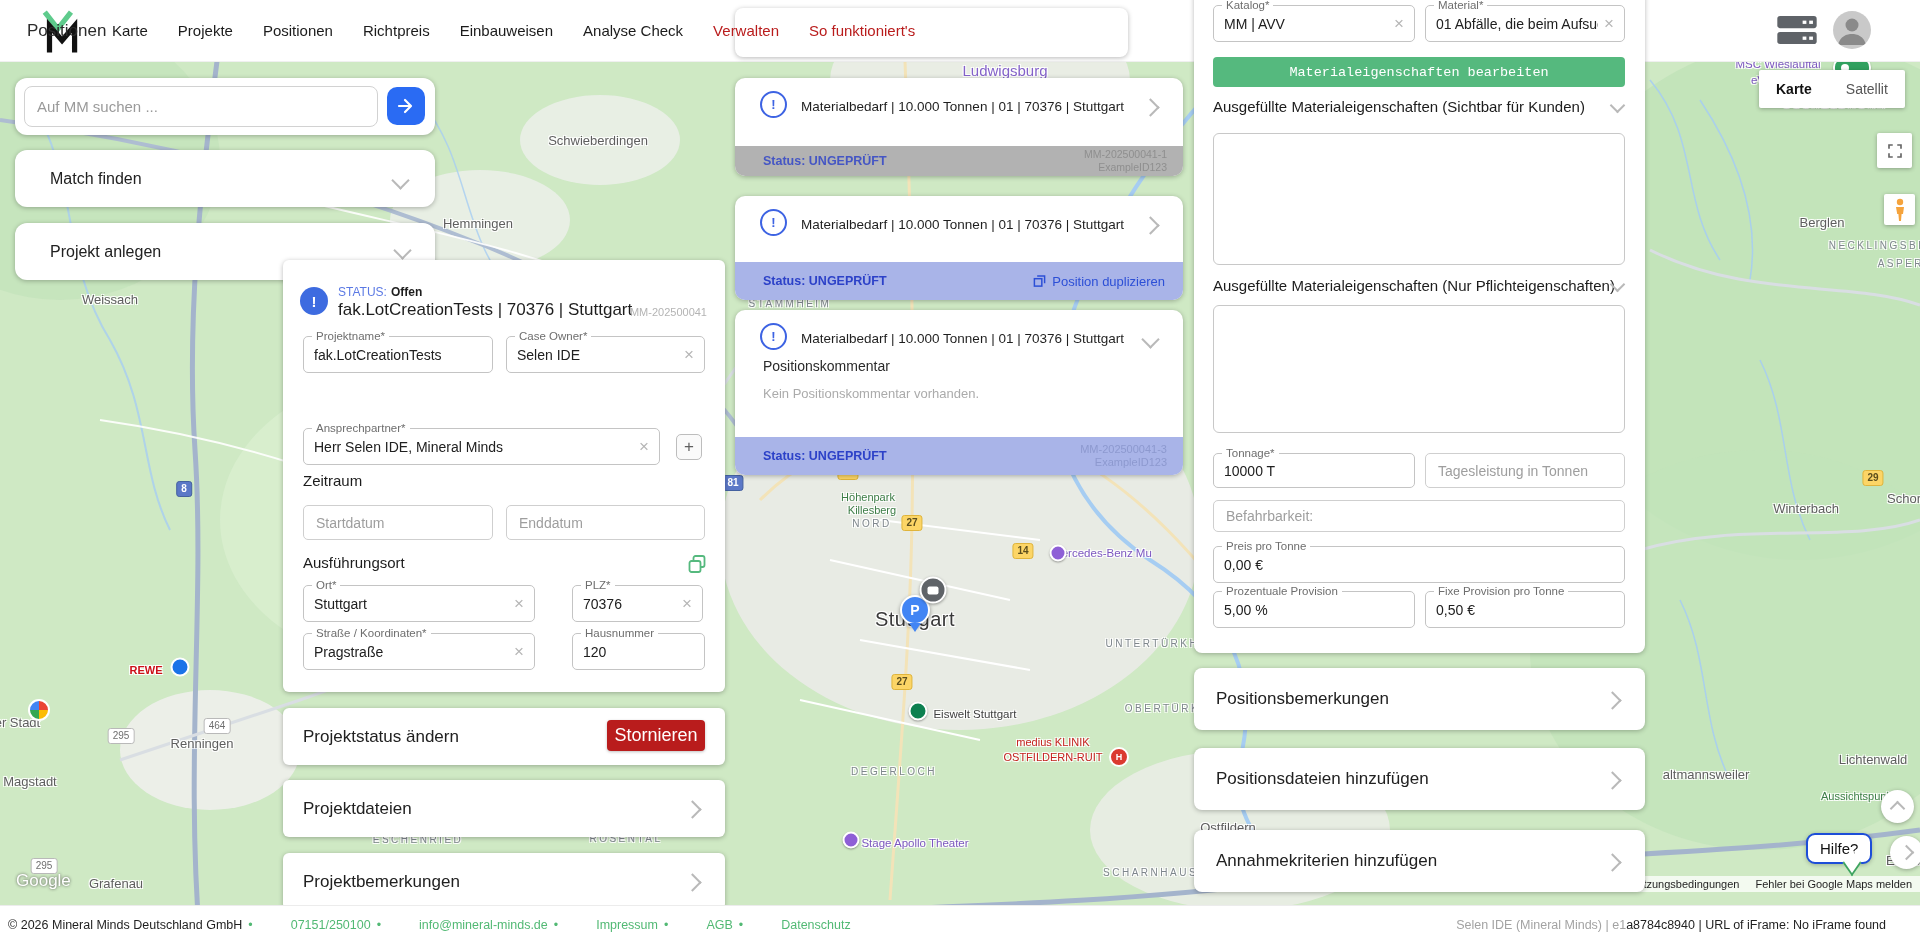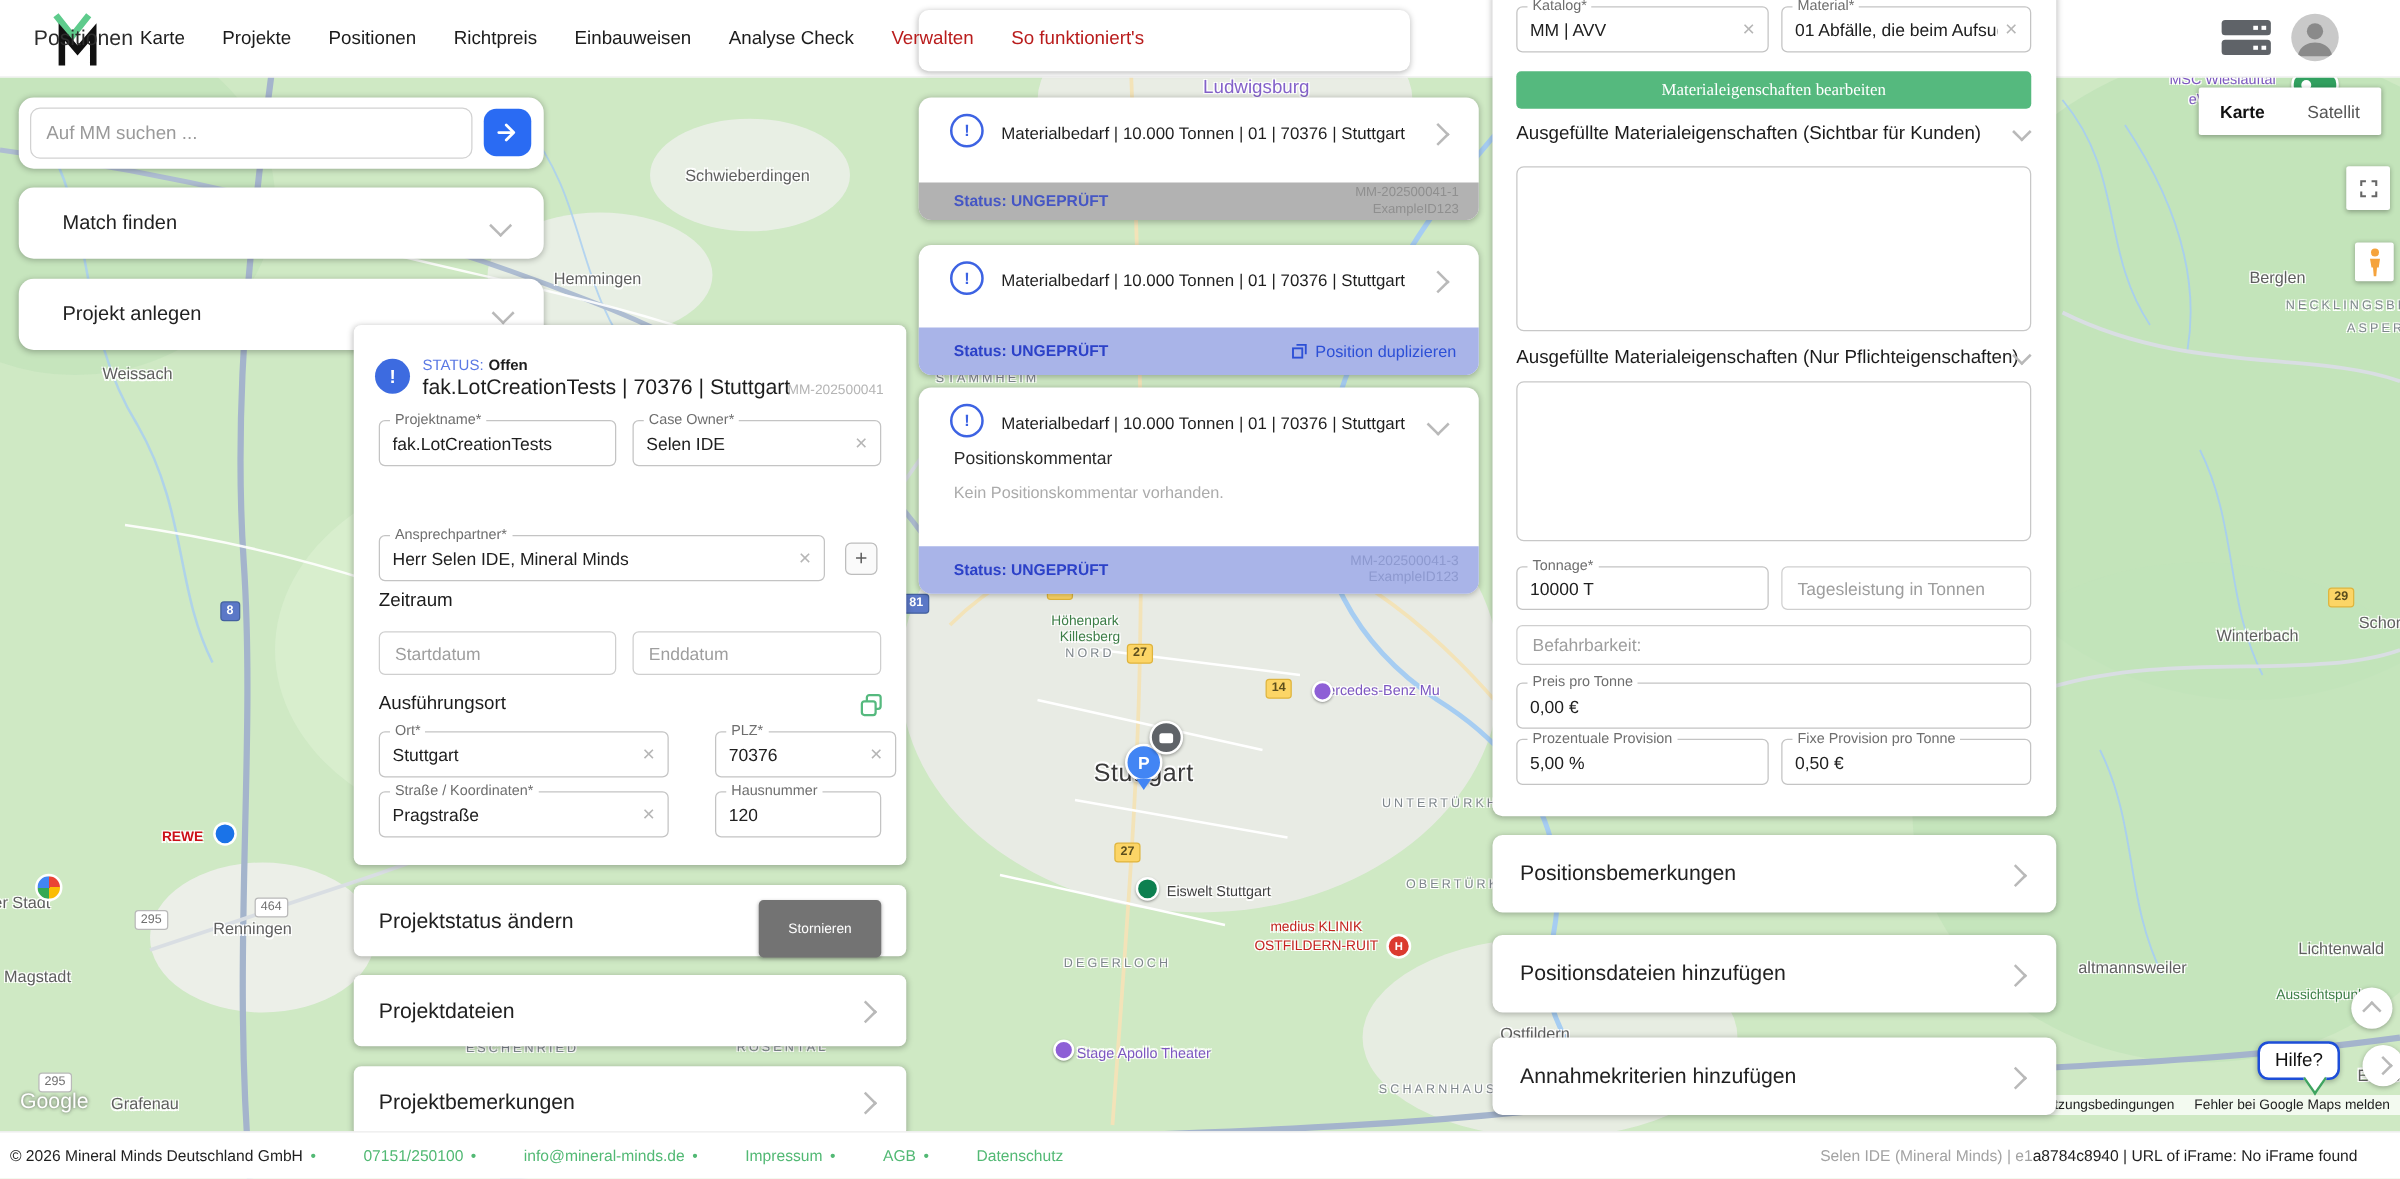--- a/index.html
+++ b/index.html
@@ -115,22 +115,22 @@
   #proj-status-line .sv{color:#1d1d1d;font-weight:700;margin-left:4px;}
   #proj-title{position:absolute;left:55px;top:40px;font-size:17px;font-weight:400;color:#1d1d1d;white-space:nowrap;}
   #proj-id{position:absolute;right:18px;top:46px;font-size:11px;color:#b4b4b4;}
   .sec-head{position:absolute;font-size:15px;font-weight:500;color:#1c1c1c;}
   #copy-icon{position:absolute;right:18px;top:294px;cursor:pointer;}
   #contact-plus{position:absolute;left:393px;top:174px;width:24px;height:24px;border:1px solid #bdbdbd;border-radius:5px;
     color:#5f5f5f;font-size:17px;display:flex;align-items:center;justify-content:center;cursor:pointer;background:#fafafa;}
 
   #status-card{left:283px;top:708px;width:442px;height:57px;border-radius:6px;z-index:13;display:flex;align-items:center;}
   #status-card .t{font-size:17px;color:#212121;margin-left:20px;}
-  #stornieren-btn{position:absolute;right:20px;top:12px;width:98px;height:46px;background:#737373;color:#fff;
-    border:none;border-radius:4px;font-size:11px;font-family:inherit;cursor:pointer;box-shadow:0 1px 3px rgba(0,0,0,.25);}
+  #stornieren-btn{position:absolute;right:20px;top:12px;width:98px;height:31px;background:#b91c1c;color:#fff;
+    border:none;border-radius:4px;font-size:18px;font-family:inherit;cursor:pointer;box-shadow:0 1px 3px rgba(0,0,0,.25);}
   .nav-card{width:442px;height:57px;border-radius:6px;z-index:13;display:flex;align-items:center;}
   .nav-card .t{font-size:17px;color:#212121;margin-left:20px;}
   .nav-card .chev{position:absolute;right:26px;top:23px;}
 
   
   #pos-header{left:735px;top:8px;width:393px;height:49px;border-radius:8px;z-index:8;}
   #pos-title{position:absolute;left:27px;top:21px;font-size:17px;color:#2c2c2c;z-index:11;}
   #pos-add{position:absolute;left:352px;top:8px;width:33px;height:33px;border-radius:8px;background:#57bb84;
     color:#fff;font-size:23px;display:flex;align-items:center;justify-content:center;cursor:pointer;box-shadow:0 1px 3px rgba(0,0,0,.2);}
   .pos-card{left:735px;width:448px;border-radius:10px;z-index:8;}
@@ -149,21 +149,21 @@
   .bar-gray .bar-refs{color:#8f8f8f;}
   .bar-blue .bar-refs{color:#8d99cf;}
   .dup-action{position:absolute;right:18px;top:50%;transform:translateY(-50%);font-size:13px;color:#2c4fd6;
     display:flex;align-items:center;gap:6px;cursor:pointer;}
   #pos-comment-h{position:absolute;left:28px;top:48px;font-size:14px;font-weight:500;color:#2a2a2a;}
   #pos-comment-e{position:absolute;left:28px;top:76px;font-size:13px;color:#ababab;}
 
   
   #detail-card{left:1194px;top:-10px;width:451px;height:663px;border-radius:8px;z-index:13;}
   #mat-edit-btn{position:absolute;left:19px;top:67px;width:412px;height:30px;background:#55b97e;border:none;border-radius:4px;
-    color:#fff;font-size:13.5px;font-family:Liberation Serif, serif;cursor:pointer;}
+    color:#fff;font-size:13.5px;font-family:Liberation Mono, monospace;cursor:pointer;}
   .dsec{position:absolute;left:19px;font-size:15px;color:#1c1c1c;}
   .dsec-chev{position:absolute;right:22px;}
   .dbox{position:absolute;left:19px;width:412px;border:1px solid #c8c8c8;border-radius:6px;box-sizing:border-box;background:#fff;}
   .detail-nav{left:1194px;width:451px;height:62px;border-radius:8px;z-index:13;display:flex;align-items:center;}
   .detail-nav .t{font-size:17px;color:#212121;margin-left:22px;}
   .detail-nav .chev{position:absolute;right:26px;top:26px;}
 
   
   #footer{position:absolute;left:0;top:905px;width:1920px;height:38px;background:#fff;z-index:30;
     border-top:1px solid #ececec;display:flex;align-items:center;font-size:12.5px;}
@@ -395,21 +395,21 @@
     <svg width="20" height="20" viewBox="0 0 20 20">
       <rect x="6.5" y="2" width="11" height="11" rx="2" fill="none" stroke="#55b97e" stroke-width="1.8"></rect>
       <rect x="2.5" y="7" width="11" height="11" rx="2" fill="#fff" stroke="#55b97e" stroke-width="1.8"></rect>
     </svg>
   </div>
   <div class="fld" style="left:20px;top:325px;width:232px;">
     <span class="fld-label">Ort*</span>
     <span class="fld-value">Stuttgart</span>
     <span class="fld-x">×</span>
   </div>
-  <div class="fld" style="left:289px;top:325px;width:145px;">
+  <div class="fld" style="left:289px;top:325px;width:131px;">
     <span class="fld-label">PLZ*</span>
     <span class="fld-value">70376</span>
     <span class="fld-x">×</span>
   </div>
   <div class="fld" style="left:20px;top:373px;width:232px;">
     <span class="fld-label">Straße / Koordinaten*</span>
     <span class="fld-value">Pragstraße</span>
     <span class="fld-x">×</span>
   </div>
   <div class="fld" style="left:289px;top:373px;width:133px;">

